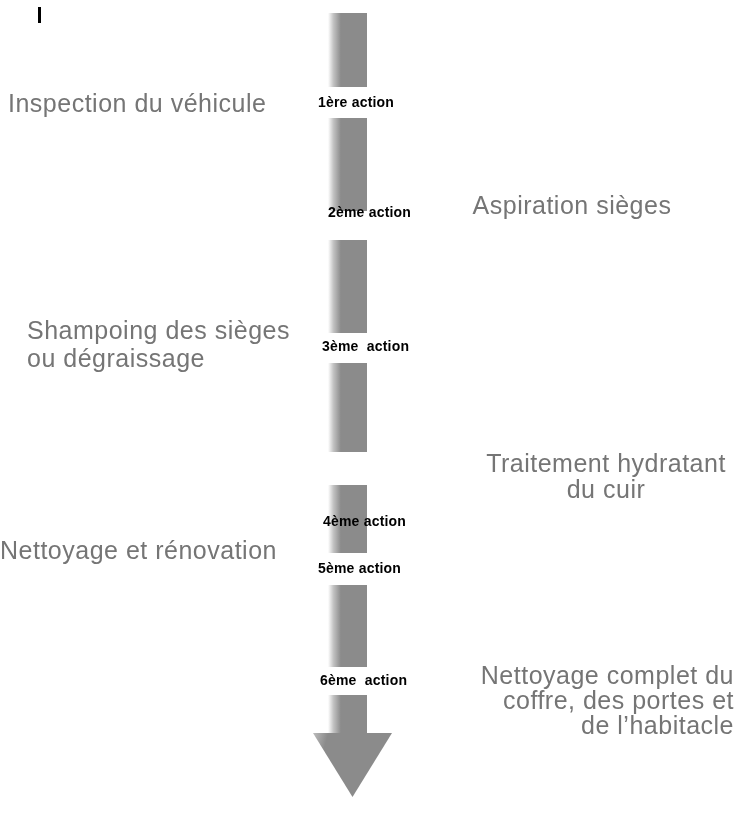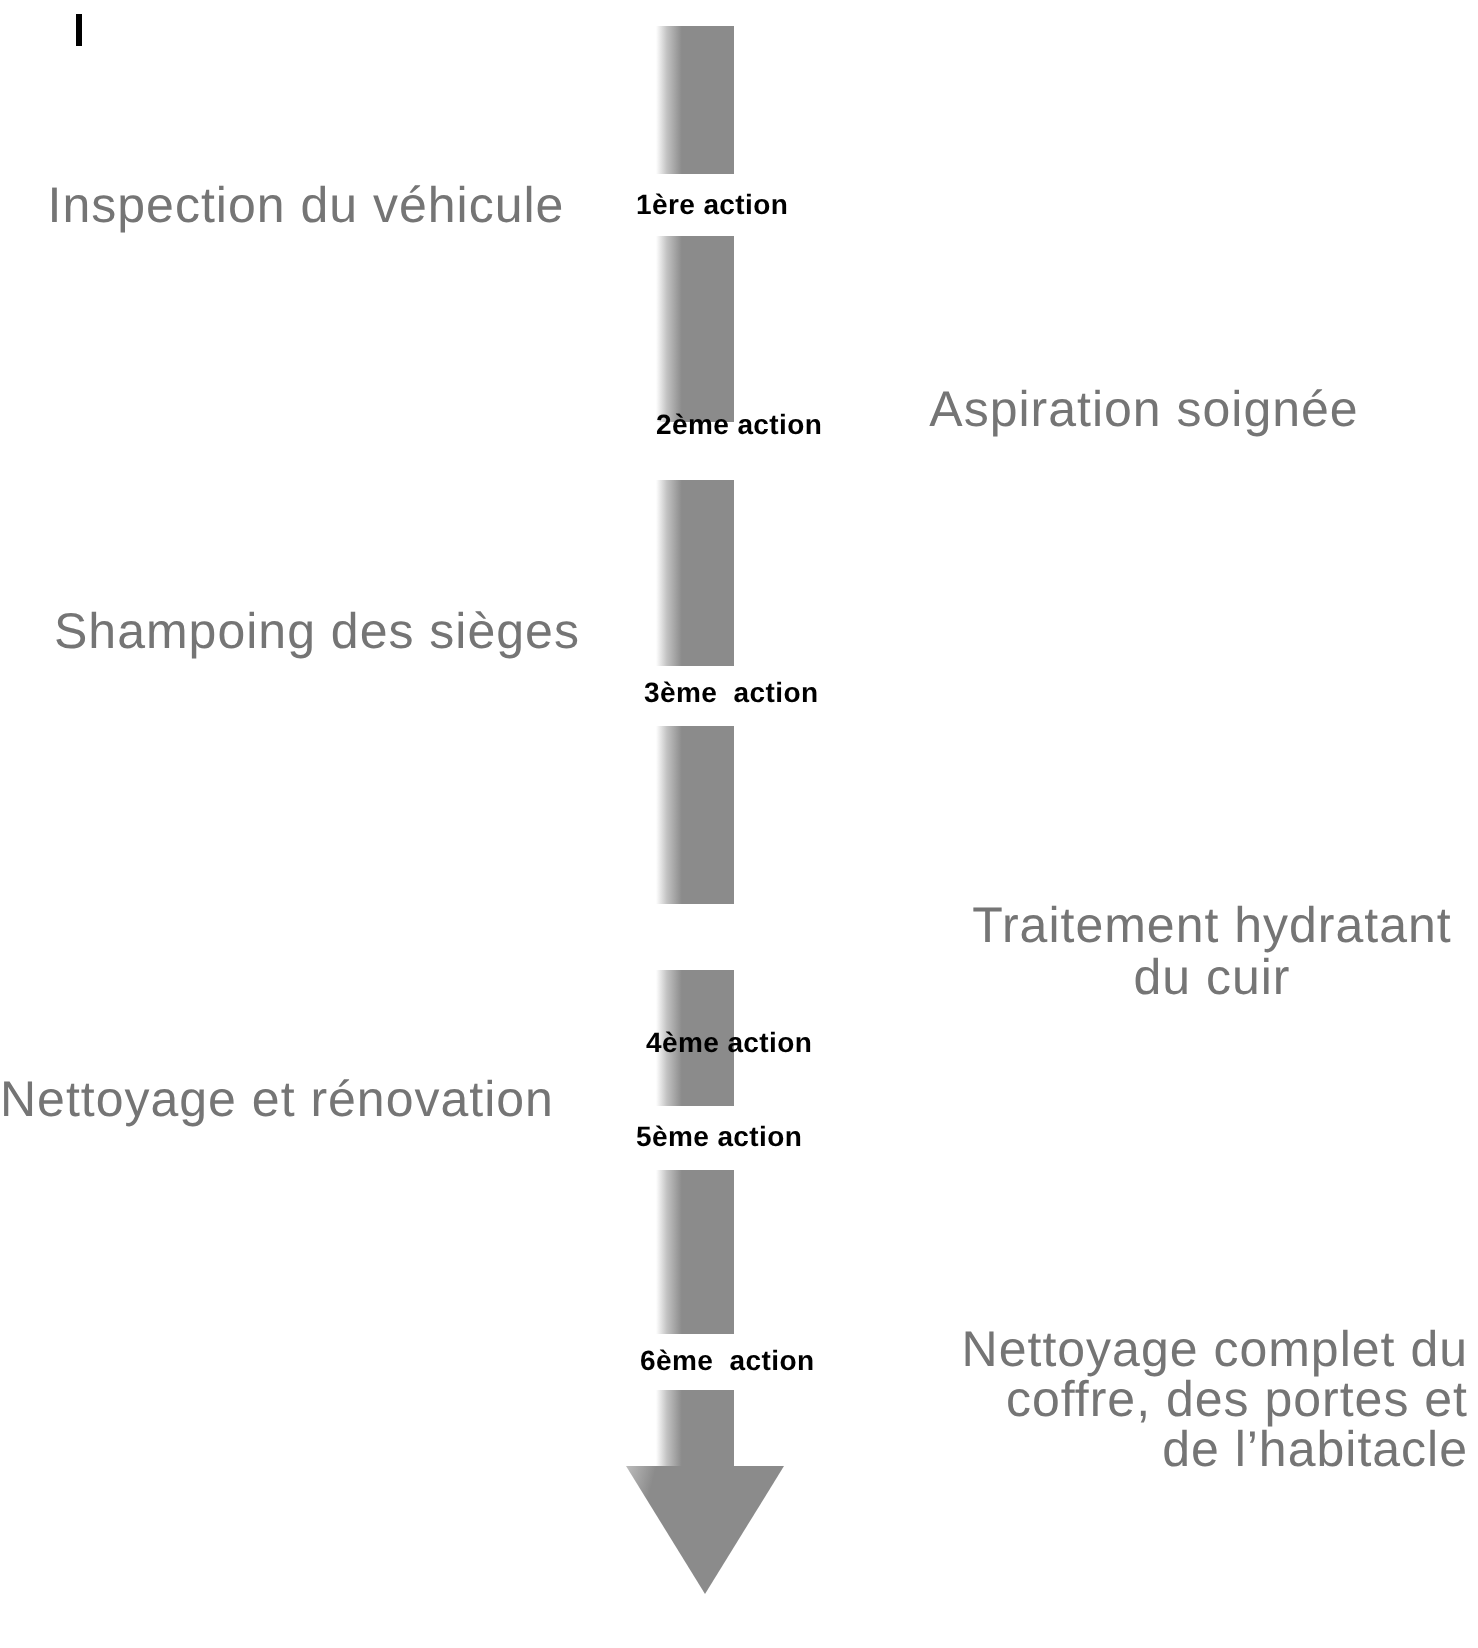--- a/index.html
+++ b/index.html
@@ -61,23 +61,23 @@
   .a3 { left: 322px; top: 338px; }
   .a4 { left: 323px; top: 485px; margin-top: 28px; }
   .a5 { left: 318px; top: 560px; }
   .a6 { left: 320px; top: 672px; }
   .side {
     position: absolute;
     font-size: 25px;
     letter-spacing: 0.5px;
     color: var(--side-label-text, #757575);
   }
-  .sl1 { left: 8px;   width: 290px; top: 89px;  text-align: center; line-height: 28px; }
+  .sl1 { left: 8px;   width: 290px; top: 89px;  text-align: left; line-height: 28px; }
   .sl2 { left: 430px; width: 284px; top: 191px; text-align: center; line-height: 28px; }
-  .sl3 { left: -1px;  width: 300px; top: 302px; text-align: left;   line-height: 28px; padding-left: 28px; }
+  .sl3 { left: -1px;  width: 300px; top: 316px; text-align: left;   line-height: 28px; padding-left: 28px; }
   .sl4 { left: 464px; width: 284px; top: 450px; text-align: center; line-height: 26px; }
   .sl5 { left: 0px;   width: 284px; top: 536px; text-align: left; line-height: 28px; }
   .sl6 { left: 450px; width: 284px; top: 663px; text-align: right; line-height: 25px; }
 </style>
 </head>
 <body>
 
 <div class="canvas">
 
   <div class="caret"></div>
@@ -96,25 +96,26 @@
   <div class="action a3">3ème  action</div>
   <div class="action a4">4ème action</div>
   <div class="action a5">5ème action</div>
   <div class="action a6">6ème  action</div>
 
   <div class="side sl1">
     <div class="line">Inspection du véhicule</div>
   </div>
 
   <div class="side sl2">
-    <div class="line">Aspiration soignée</div>
+    <div class="line">Aspiration sièges</div>
   </div>
 
   <div class="side sl3">
     <div class="line">Shampoing des sièges</div>
+    <div class="line">ou dégraissage</div>
   </div>
 
   <div class="side sl4">
     <div class="line">Traitement hydratant</div>
     <div class="line">du cuir</div>
   </div>
 
   <div class="side sl5">
     <div class="line">Nettoyage et rénovation</div>
   </div>

